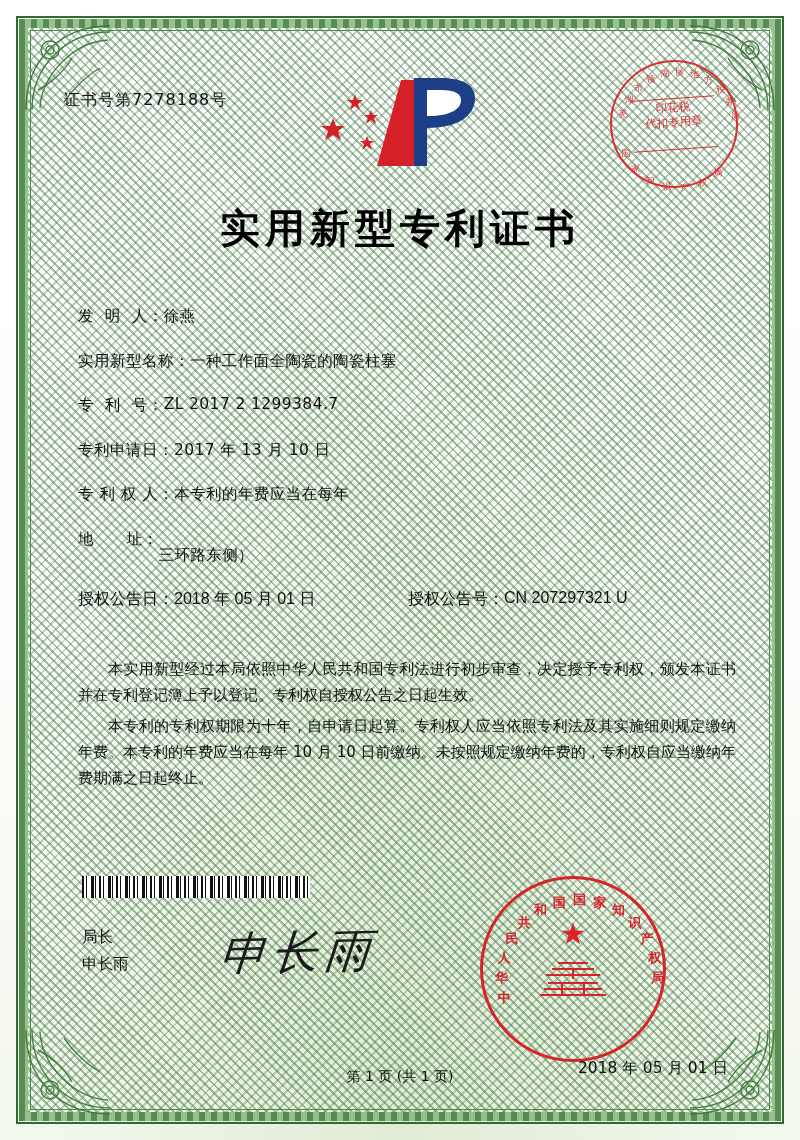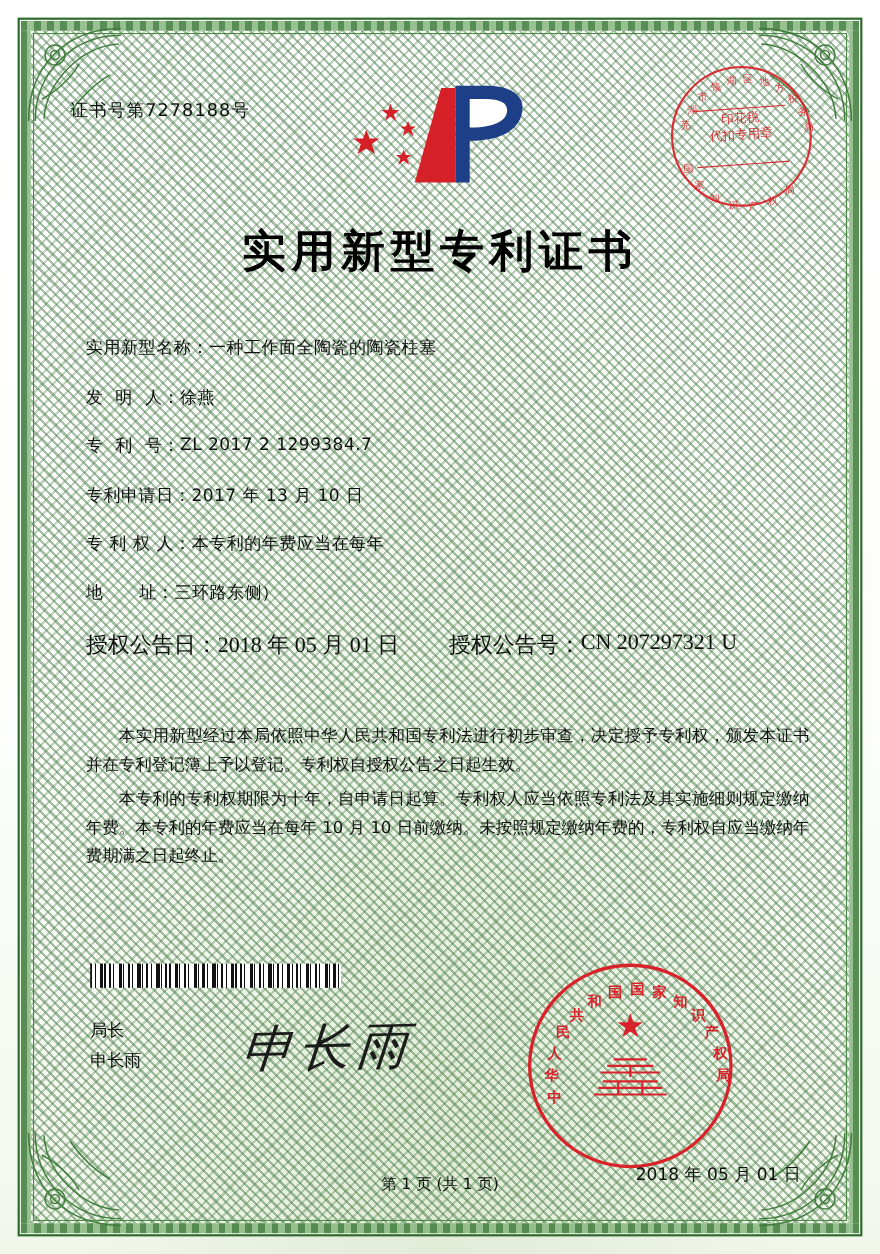--- a/index.html
+++ b/index.html
@@ -165,28 +165,28 @@
     flex: 0 0 auto;
     white-space: pre;
     letter-spacing: 0.5px;
   }
   .field .val {
     flex: 1 1 auto;
     letter-spacing: 0.4px;
   }
   .field .val .line2 {
     display: block;
-    margin-top: 0;
+    margin-top: 16px;
   }
   .row-two {
     display: flex;
     align-items: flex-start;
-    font-size: 20px;
+    font-size: 16px;
     color: #111;
-    font-family: Liberation Serif, serif;
+    font-family: Liberation Sans, sans-serif;
     margin-bottom: 14px;
   }
   .row-two .left { width: 330px; display: flex; }
   .row-two .right { display: flex; }
 
   
   .paras {
     position: absolute;
     left: 28px;
     right: 14px;
@@ -395,27 +395,27 @@
         <div>印花税</div>
         <div>代扣专用章</div>
       </div>
     </div>
 
     <div class="title">实用新型专利证书</div>
 
     <div class="fields">
 
       <div class="field">
+        <span class="lbl">发  明  人：</span>
+        <span class="val">徐燕</span>
+      </div>
+
+      <div class="field">
         <span class="lbl">实用新型名称：</span>
         <span class="val">一种工作面全陶瓷的陶瓷柱塞</span>
-      </div>
-
-      <div class="field">
-        <span class="lbl">发  明  人：</span>
-        <span class="val">徐燕</span>
       </div>
 
       <div class="field">
         <span class="lbl">专  利  号：</span>
         <span class="val">ZL 2017 2 1299384.7</span>
       </div>
 
       <div class="field">
         <span class="lbl">专利申请日：</span>
         <span class="val">2017 年 13 月 10 日</span>

